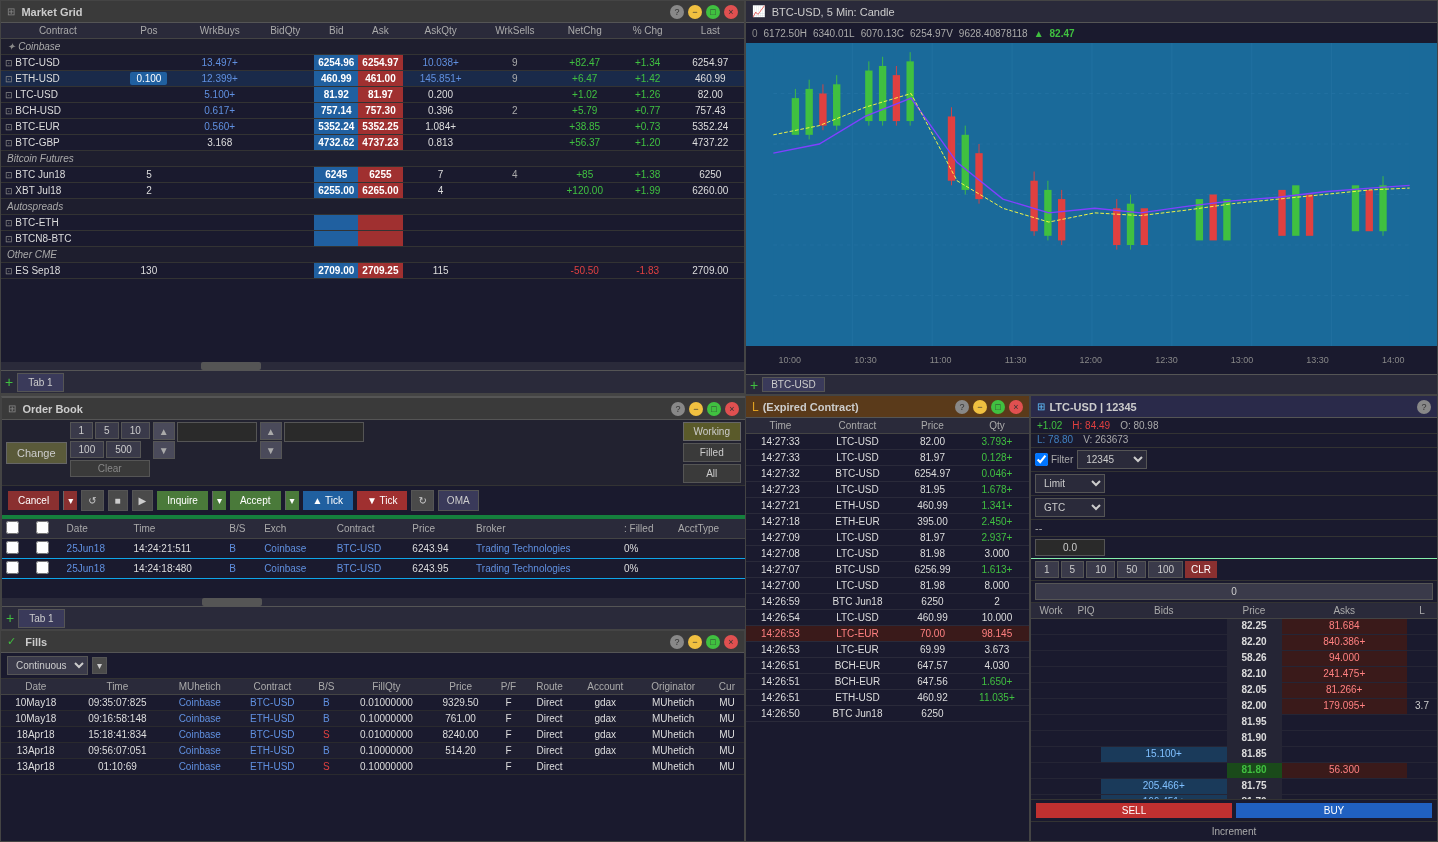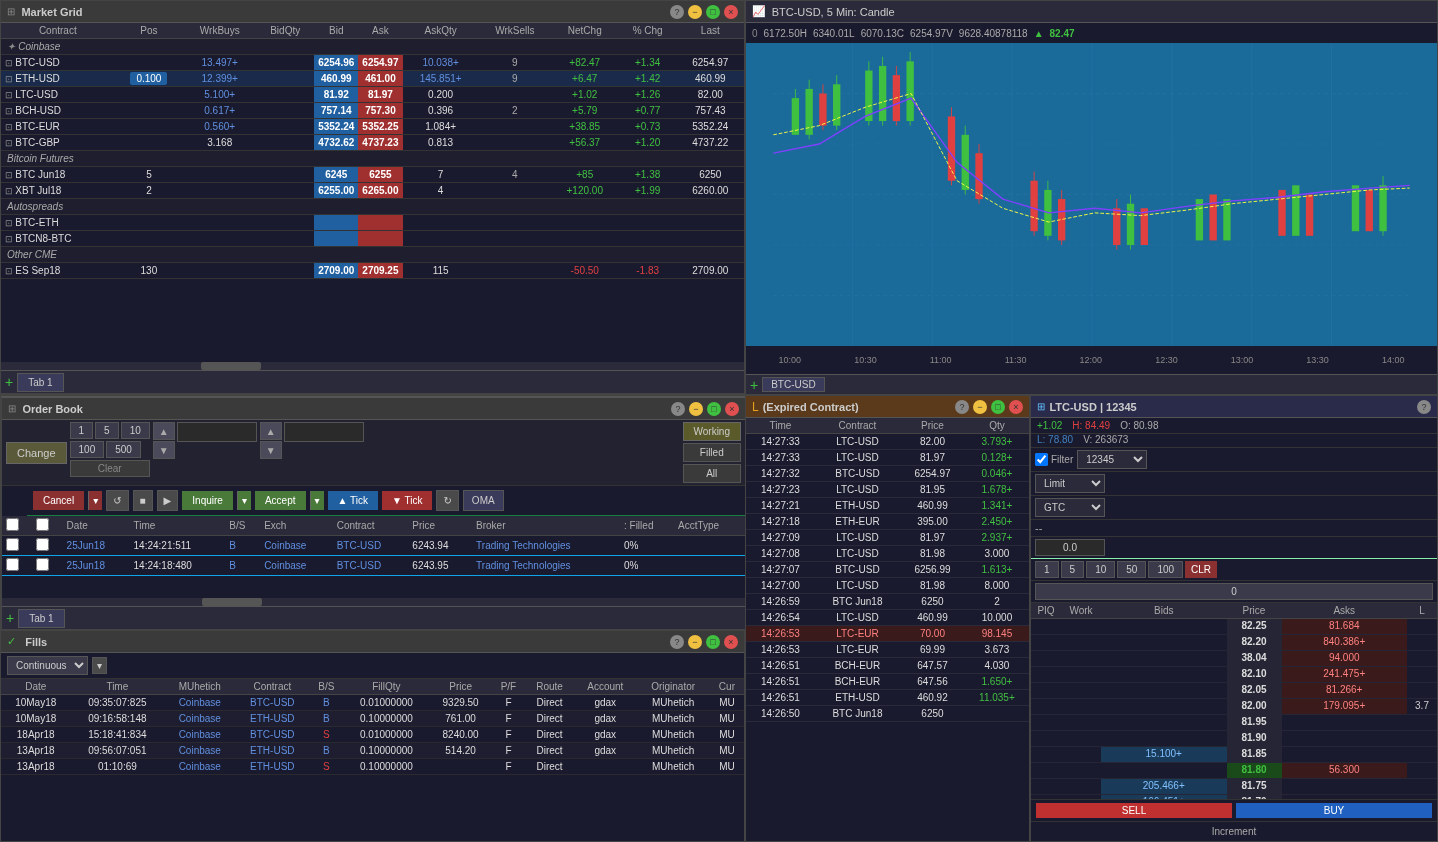--- a/index.html
+++ b/index.html
@@ -54,21 +54,21 @@
     .ob-title-bar { background: #3a3a3a; height: 22px; display: flex; align-items: center; padding: 0 6px; border-bottom: 1px solid #555; justify-content: space-between; }
     .qty-btn { background: #3a3a4a; color: #ccc; border: 1px solid #555; padding: 2px 8px; cursor: pointer; font-size: 10px; }
     .change-btn { background: #5a5a3a; color: #ccc; border: 1px solid #666; padding: 4px 10px; cursor: pointer; font-size: 11px; }
     .clear-btn { background: #3a3a3a; color: #888; border: 1px solid #555; padding: 2px 10px; cursor: pointer; font-size: 10px; }
     .price-display { background: #2a2a2a; border: 1px solid #555; width: 80px; height: 20px; color: #ddd; font-size: 10px; text-align: center; line-height: 20px; }
     .arrow-btn { background: #4a4a5a; border: 1px solid #555; width: 22px; height: 18px; cursor: pointer; display: flex; align-items: center; justify-content: center; color: #aaa; font-size: 10px; }
     .working-btn { background: #5a5a2a; color: #ccc; border: 1px solid #666; padding: 3px 10px; cursor: pointer; font-size: 10px; }
     .filled-btn { background: #3a3a3a; color: #ccc; border: 1px solid #555; padding: 3px 10px; cursor: pointer; font-size: 10px; }
     .all-btn { background: #3a3a3a; color: #ccc; border: 1px solid #555; padding: 3px 10px; cursor: pointer; font-size: 10px; }
     
-    .action-bar { display: flex; gap: 4px; align-items: center; padding: 4px 6px; border-bottom: 1px solid #15803d; margin-left: 25px; }
+    .action-bar { display: flex; gap: 4px; align-items: center; padding: 4px 6px; border-bottom: 4px solid #15803d; }
     .cancel-btn { background: #8a3030; color: white; border: none; padding: 4px 10px; cursor: pointer; font-size: 10px; }
     .cancel-drop { background: #8a3030; color: white; border: none; border-left: 1px solid #666; padding: 4px 4px; cursor: pointer; font-size: 10px; }
     .action-btn { background: #4a4a4a; color: #ccc; border: 1px solid #555; padding: 4px 6px; cursor: pointer; font-size: 10px; }
     .inquire-btn { background: #4a7a3a; color: white; border: none; padding: 4px 10px; cursor: pointer; font-size: 10px; }
     .accept-btn { background: #4a7a3a; color: white; border: none; padding: 4px 10px; cursor: pointer; font-size: 10px; }
     .tick-up-btn { background: #2060a0; color: white; border: none; padding: 4px 10px; cursor: pointer; font-size: 10px; }
     .tick-down-btn { background: #a03030; color: white; border: none; padding: 4px 10px; cursor: pointer; font-size: 10px; }
     .oma-btn { background: #3a3a5a; color: #ccc; border: 1px solid #555; padding: 4px 8px; cursor: pointer; font-size: 10px; }
     
     .orders-table { width: 100%; border-collapse: collapse; }
@@ -892,39 +892,39 @@
           <button class="num-btn">100</button>
           <button class="clr-btn">CLR</button>
         </div>
 
         <div style="display:flex;gap:2px;padding:2px 4px;border-bottom:1px solid #333;">
           <button class="num-btn" style="width:100%;">0</button>
         </div>
 
         <div style="flex:1;overflow-y:auto;display:flex;">
 
+          <div style="width:40px;flex-shrink:0;">
+            <div class="ladder-header">Work</div>
+            <div class="ladder-cell"></div>
+            <div class="ladder-cell"></div>
+            <div class="ladder-cell"></div>
+            <div class="ladder-cell"></div>
+            <div class="ladder-cell"></div>
+            <div class="ladder-cell"></div>
+            <div class="ladder-cell"></div>
+            <div class="ladder-cell"></div>
+            <div class="ladder-cell"></div>
+            <div class="ladder-cell"></div>
+            <div class="ladder-cell"></div>
+            <div class="ladder-cell"></div>
+
+          </div>
+
           <div style="width:30px;flex-shrink:0;">
             <div class="ladder-header">PIQ</div>
-            <div class="ladder-cell"></div>
-            <div class="ladder-cell"></div>
-            <div class="ladder-cell"></div>
-            <div class="ladder-cell"></div>
-            <div class="ladder-cell"></div>
-            <div class="ladder-cell"></div>
-            <div class="ladder-cell"></div>
-            <div class="ladder-cell"></div>
-            <div class="ladder-cell"></div>
-            <div class="ladder-cell"></div>
-            <div class="ladder-cell"></div>
-            <div class="ladder-cell"></div>
-
-          </div>
-
-          <div style="width:40px;flex-shrink:0;">
-            <div class="ladder-header">Work</div>
             <div class="ladder-cell"></div>
             <div class="ladder-cell"></div>
             <div class="ladder-cell"></div>
             <div class="ladder-cell"></div>
             <div class="ladder-cell"></div>
             <div class="ladder-cell"></div>
             <div class="ladder-cell"></div>
             <div class="ladder-cell"></div>
             <div class="ladder-cell"></div>
             <div class="ladder-cell"></div>
@@ -947,21 +947,21 @@
             <div class="ladder-cell"></div>
             <div class="ladder-cell bid-ladder">205.466+</div>
             <div class="ladder-cell bid-ladder">166.451+</div>
 
           </div>
 
           <div style="width:55px;flex-shrink:0;">
             <div class="ladder-header">Price</div>
             <div class="ladder-cell price-ladder">82.25</div>
             <div class="ladder-cell price-ladder">82.20</div>
-            <div class="ladder-cell price-ladder">38.04</div>
+            <div class="ladder-cell price-ladder">58.26</div>
             <div class="ladder-cell price-ladder">82.10</div>
             <div class="ladder-cell price-ladder">82.05</div>
             <div class="ladder-cell price-ladder">82.00</div>
             <div class="ladder-cell price-ladder">81.95</div>
             <div class="ladder-cell price-ladder">81.90</div>
             <div class="ladder-cell price-ladder">81.85</div>
             <div class="ladder-cell current-price">81.80</div>
             <div class="ladder-cell price-ladder">81.75</div>
             <div class="ladder-cell price-ladder">81.70</div>
 

